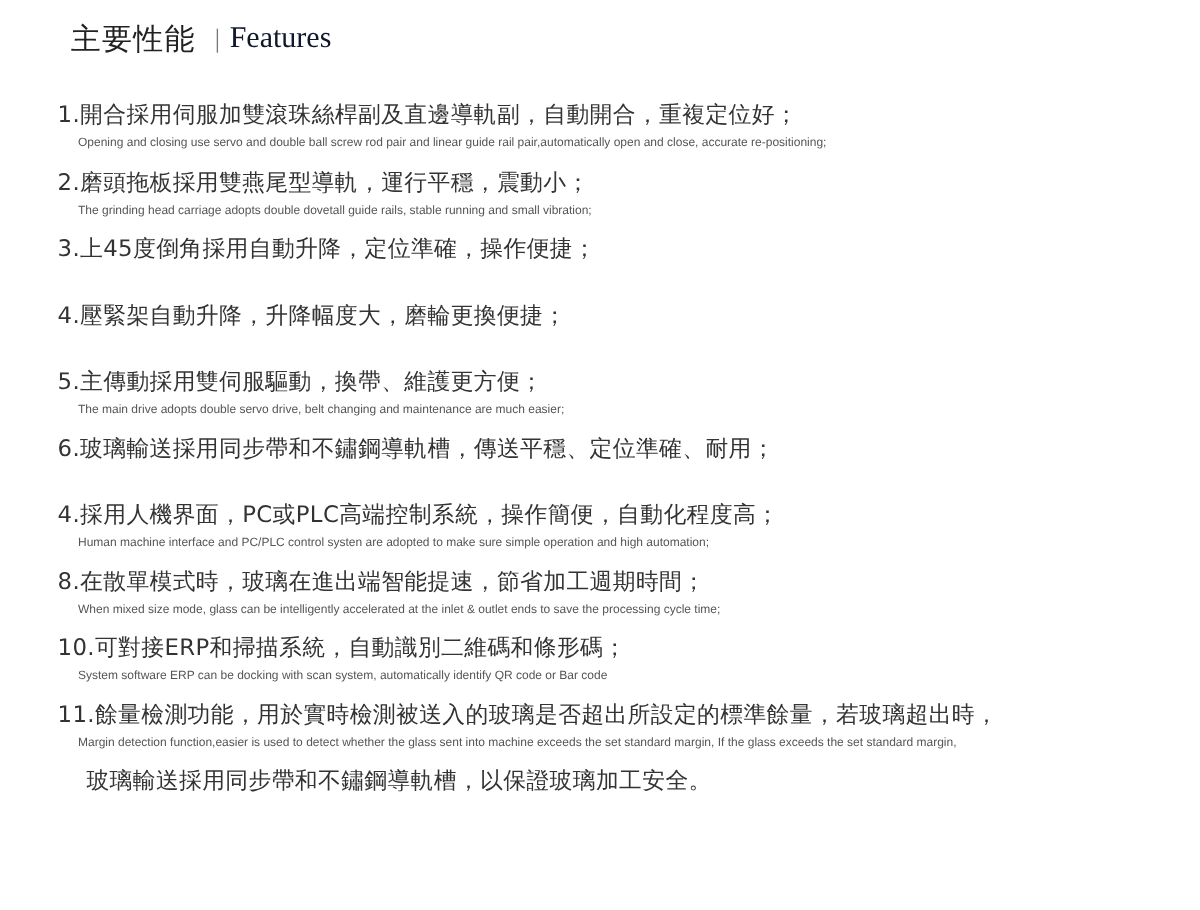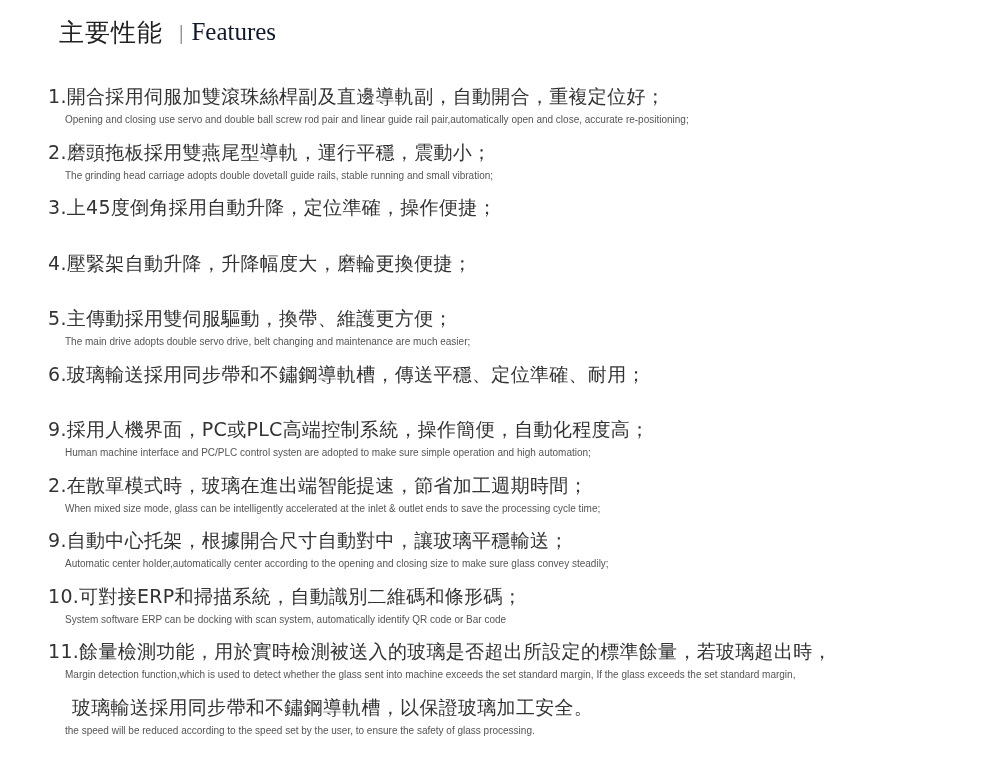--- a/index.html
+++ b/index.html
@@ -98,36 +98,31 @@
     <span class="zh">4.壓緊架自動升降，升降幅度大，磨輪更換便捷；</span>
   </div>
   <div class="feature">
     <span class="zh">5.主傳動採用雙伺服驅動，換帶、維護更方便；</span>
     <span class="en">The main drive adopts double servo drive, belt changing and maintenance are much easier;</span>
   </div>
   <div class="feature">
     <span class="zh">6.玻璃輸送採用同步帶和不鏽鋼導軌槽，傳送平穩、定位準確、耐用；</span>
   </div>
   <div class="feature">
-    <span class="zh">9.採用人機界面，PC或PLC高端控制系統，操作簡便，自動化程度高；</span>
+    <span class="zh">4.採用人機界面，PC或PLC高端控制系統，操作簡便，自動化程度高；</span>
     <span class="en">Human machine interface and PC/PLC control systen are adopted to make sure simple operation and high automation;</span>
   </div>
   <div class="feature">
-    <span class="zh">2.在散單模式時，玻璃在進出端智能提速，節省加工週期時間；</span>
+    <span class="zh">8.在散單模式時，玻璃在進出端智能提速，節省加工週期時間；</span>
     <span class="en">When mixed size mode, glass can be intelligently accelerated at the inlet &amp; outlet ends to save the processing cycle time;</span>
-  </div>
-  <div class="feature">
-    <span class="zh">9.自動中心托架，根據開合尺寸自動對中，讓玻璃平穩輸送；</span>
-    <span class="en">Automatic center holder,automatically center according to the opening and closing size to make sure glass convey steadily;</span>
   </div>
   <div class="feature">
     <span class="zh">10.可對接ERP和掃描系統，自動識別二維碼和條形碼；</span>
     <span class="en">System software ERP can be docking with scan system, automatically identify QR code or Bar code</span>
   </div>
   <div class="feature">
     <span class="zh">11.餘量檢測功能，用於實時檢測被送入的玻璃是否超出所設定的標準餘量，若玻璃超出時，</span>
-    <span class="en">Margin detection function,which is used to detect whether the glass sent into machine exceeds the set standard margin, If the glass exceeds the set standard margin,</span>
+    <span class="en">Margin detection function,easier is used to detect whether the glass sent into machine exceeds the set standard margin, If the glass exceeds the set standard margin,</span>
   </div>
   <div class="feature cont">
     <span class="zh">玻璃輸送採用同步帶和不鏽鋼導軌槽，以保證玻璃加工安全。</span>
-    <span class="en">the speed will be reduced according to the speed set by the user, to ensure the safety of glass processing.</span>
   </div>
 </div>
 
 </body></html>

